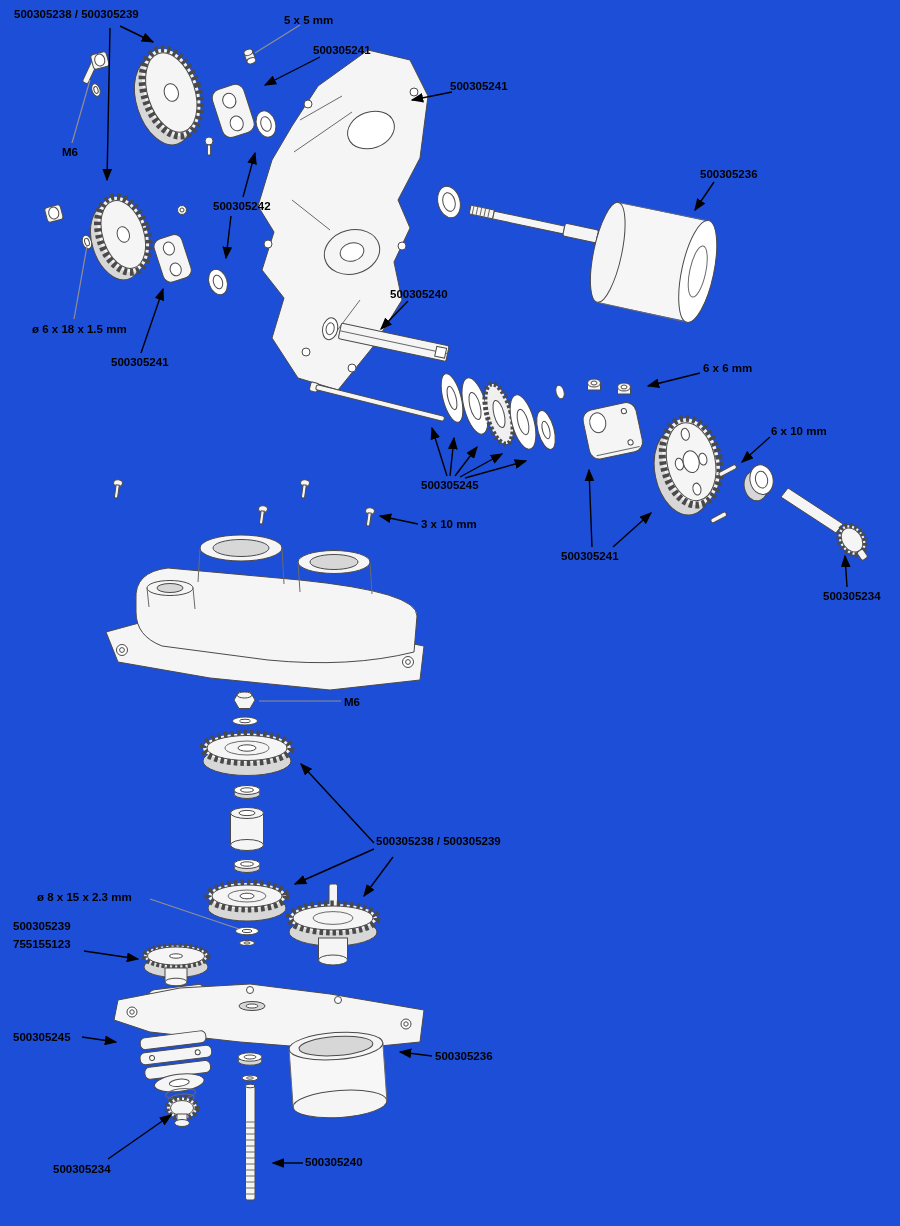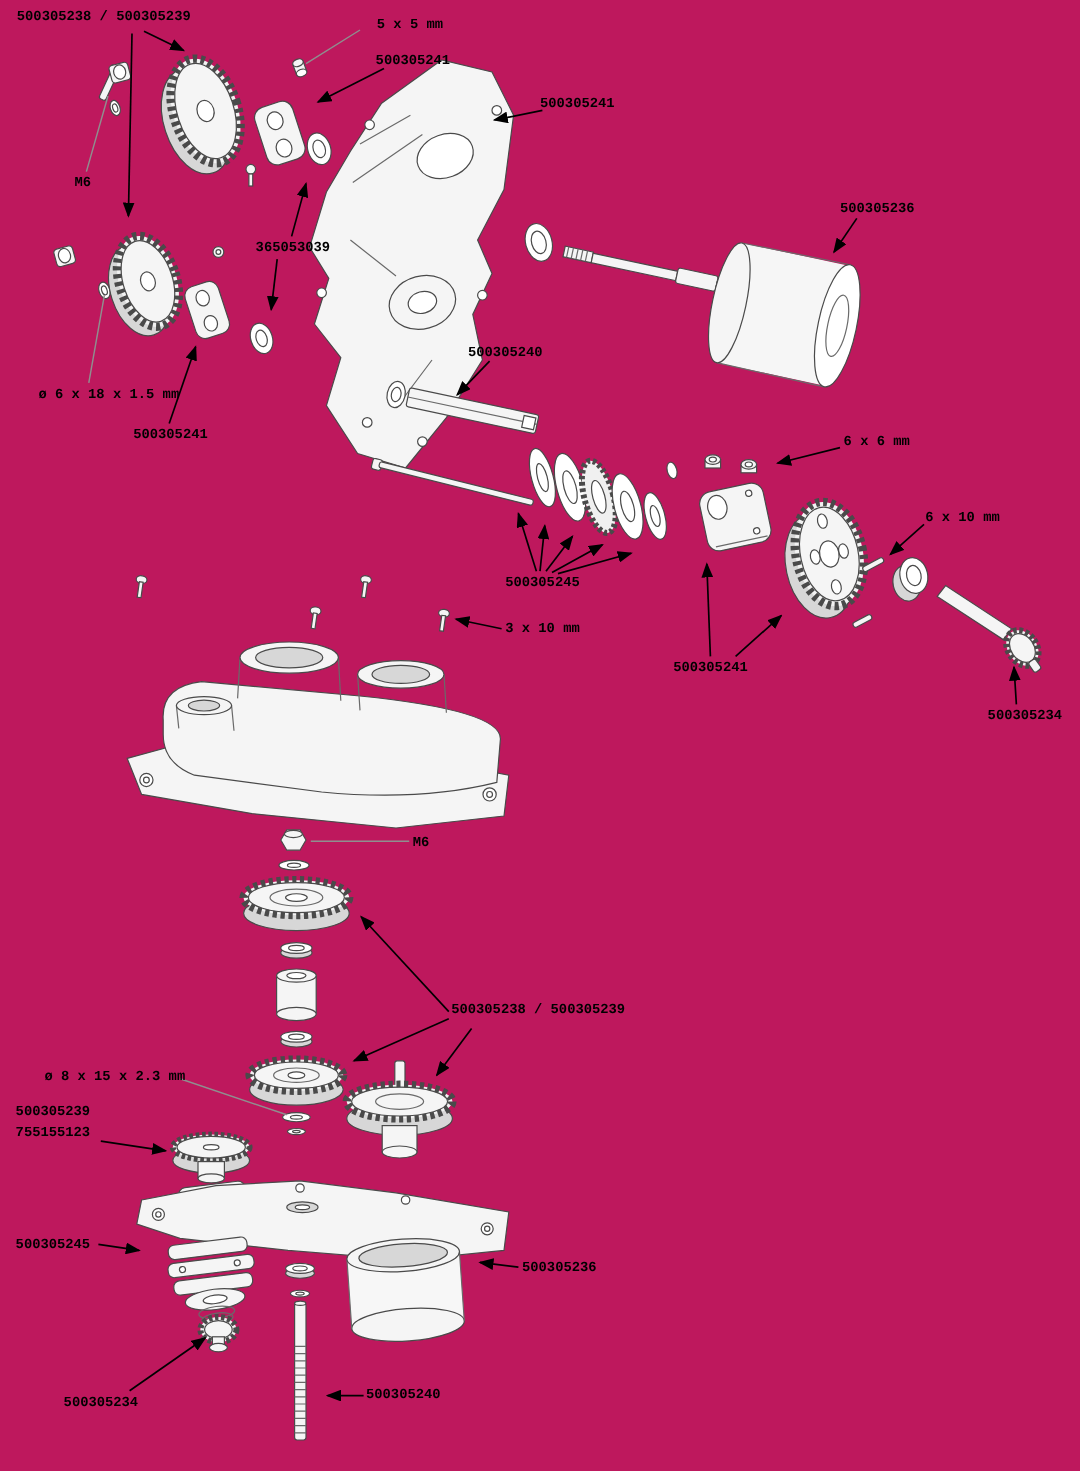--- a/index.html
+++ b/index.html
@@ -1,17 +1,17 @@
 <!DOCTYPE html>
 <html><head>
 <meta charset="utf-8">
 <style>
   html,body{margin:0;padding:0;background:#fff;}
-  .canvas{position:relative;width:900px;height:1226px;background:#be185d;overflow:hidden;
-          font-family:Liberation Mono, monospace;}
+  .canvas{position:relative;width:900px;height:1226px;background:#1d4ed8;overflow:hidden;
+          font-family:Liberation Sans, sans-serif;}
   .canvas svg{position:absolute;left:0;top:0;}
   .lbl{position:absolute;font-weight:bold;font-size:11.5px;color:#000;white-space:nowrap;line-height:13px;}
   
   .part{fill:#f5f5f5;stroke:#4a4a4a;stroke-width:1;}
   .shade{fill:#d7d7d7;stroke:#4a4a4a;stroke-width:1;}
   .white{fill:#fff;stroke:#4a4a4a;stroke-width:1;}
   .teeth{fill:#f2f2f2;stroke:#4a4a4a;stroke-width:7;stroke-dasharray:3.5 3;}
   .teeth-s{fill:#f0f0f0;stroke:#4a4a4a;stroke-width:5;stroke-dasharray:3 2.2;}
   .thin{fill:none;stroke:#6a6a6a;stroke-width:1;}
   .arrow{stroke:#000;stroke-width:1.4;fill:none;}
@@ -416,26 +416,26 @@
 <g>
   <line class="leader" x1="72" y1="143" x2="90" y2="80"></line>
   <line class="leader" x1="300" y1="25" x2="255" y2="53"></line>
   <line class="leader" x1="74" y1="319" x2="87" y2="246"></line>
   <line class="leader" x1="341" y1="701" x2="259" y2="701"></line>
   <line class="leader" x1="150" y1="899" x2="239" y2="929"></line>
 </g>
 </svg>
 
 <div class="lbl" style="left:14px;top:8px">500305238 / 500305239</div>
-<div class="lbl" style="left:314px;top:14px">5 x 5 mm</div>
+<div class="lbl" style="left:284px;top:14px">5 x 5 mm</div>
 <div class="lbl" style="left:313px;top:44px">500305241</div>
 <div class="lbl" style="left:450px;top:80px">500305241</div>
 <div class="lbl" style="left:62px;top:146px">M6</div>
 <div class="lbl" style="left:700px;top:168px">500305236</div>
-<div class="lbl" style="left:213px;top:200px">365053039</div>
+<div class="lbl" style="left:213px;top:200px">500305242</div>
 <div class="lbl" style="left:32px;top:323px">ø 6 x 18 x 1.5 mm</div>
 <div class="lbl" style="left:390px;top:288px">500305240</div>
 <div class="lbl" style="left:111px;top:356px">500305241</div>
 <div class="lbl" style="left:703px;top:362px">6 x 6 mm</div>
 <div class="lbl" style="left:771px;top:425px">6 x 10 mm</div>
 <div class="lbl" style="left:421px;top:479px">500305245</div>
 <div class="lbl" style="left:421px;top:518px">3 x 10 mm</div>
 <div class="lbl" style="left:561px;top:550px">500305241</div>
 <div class="lbl" style="left:823px;top:590px">500305234</div>
 <div class="lbl" style="left:344px;top:696px">M6</div>

